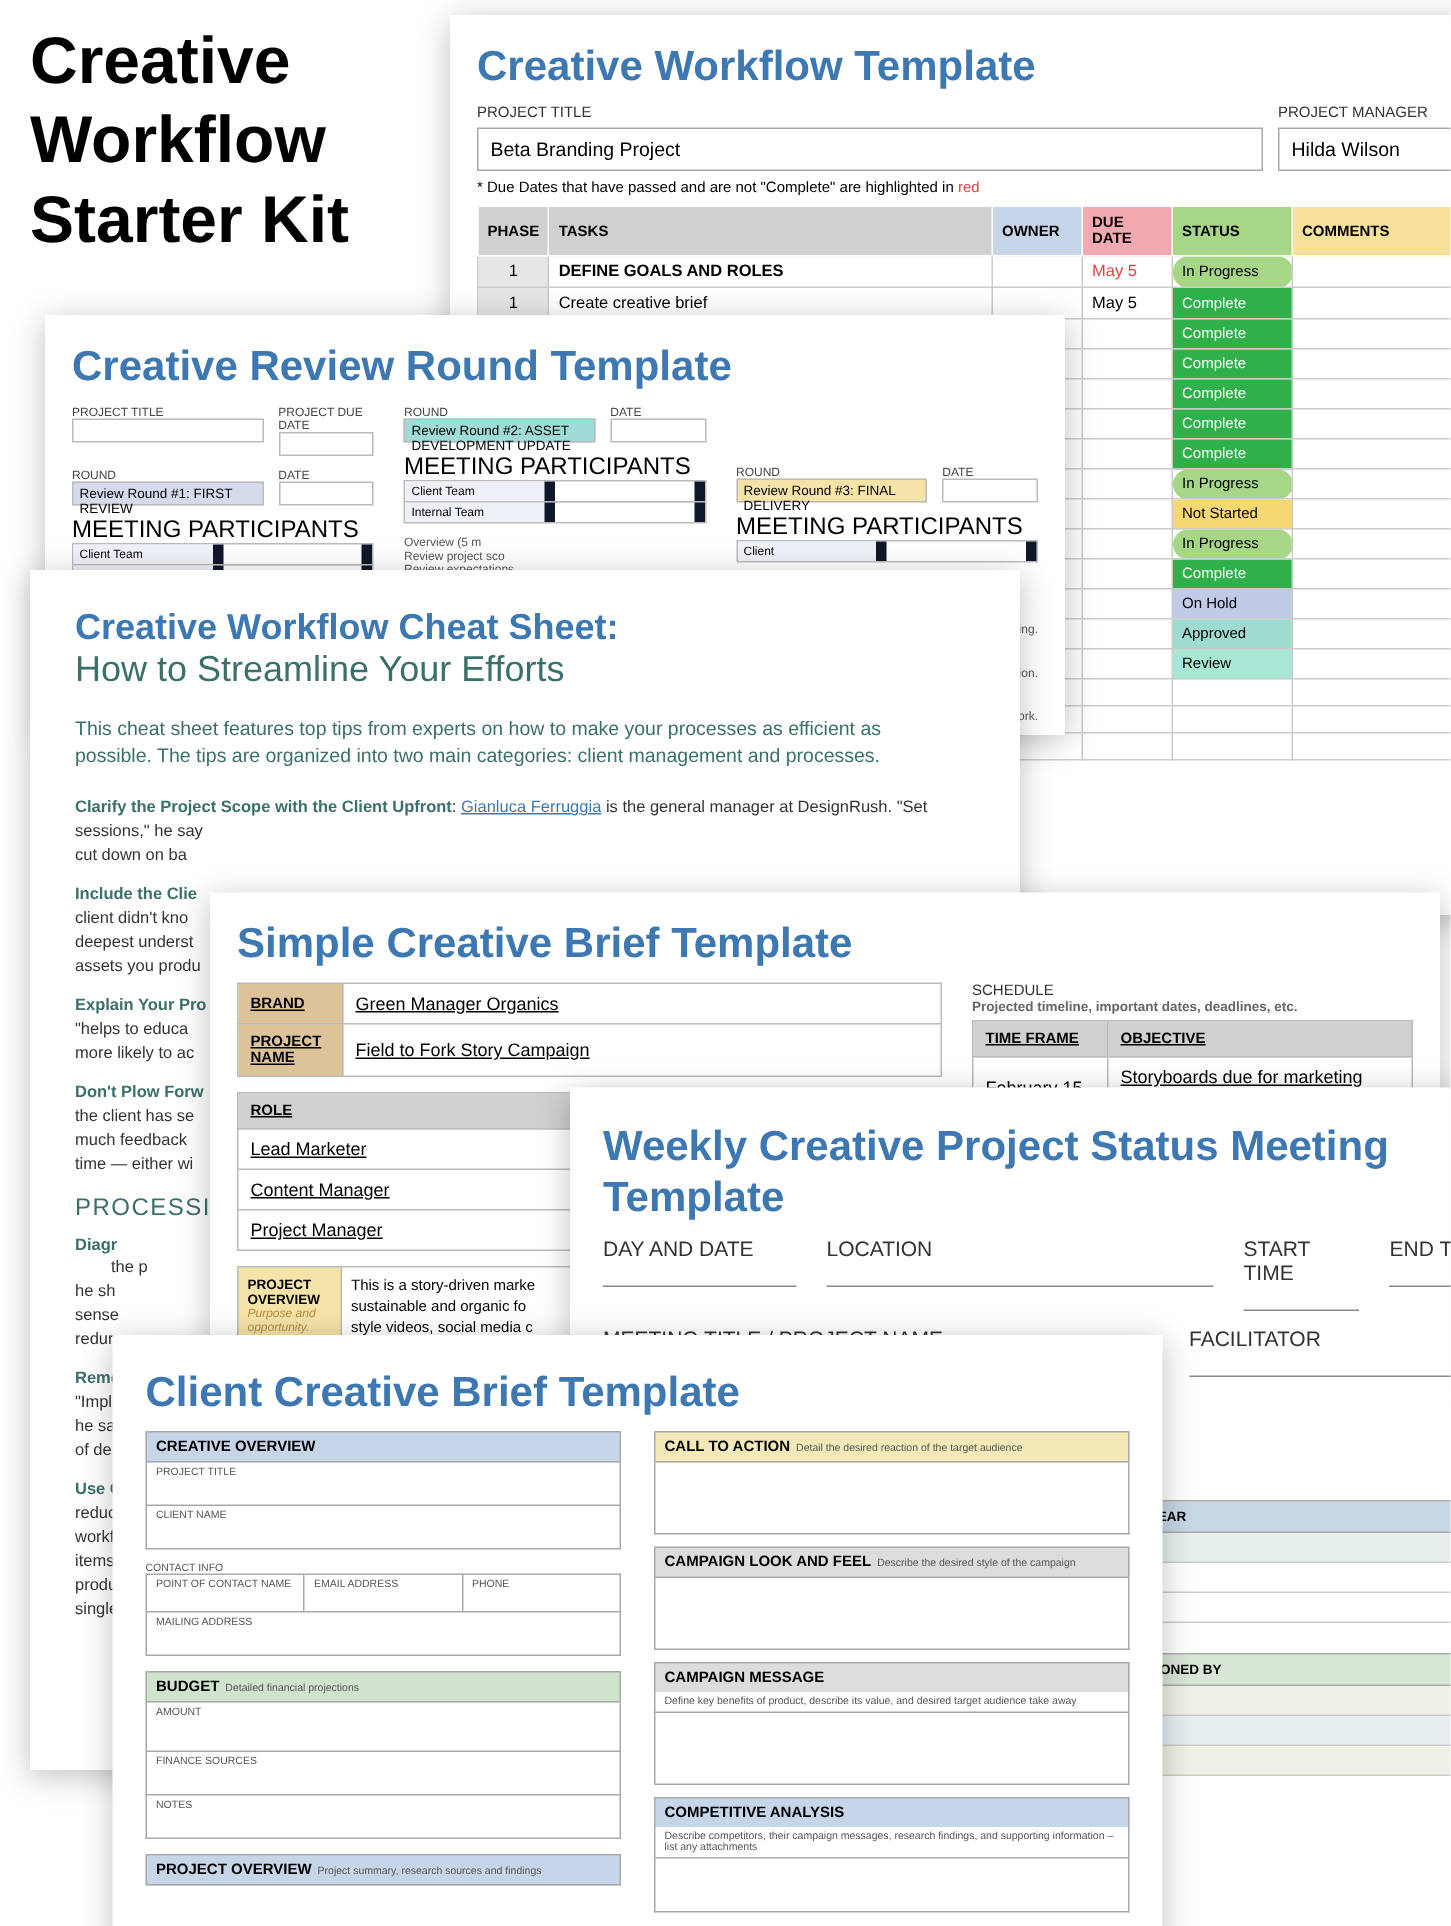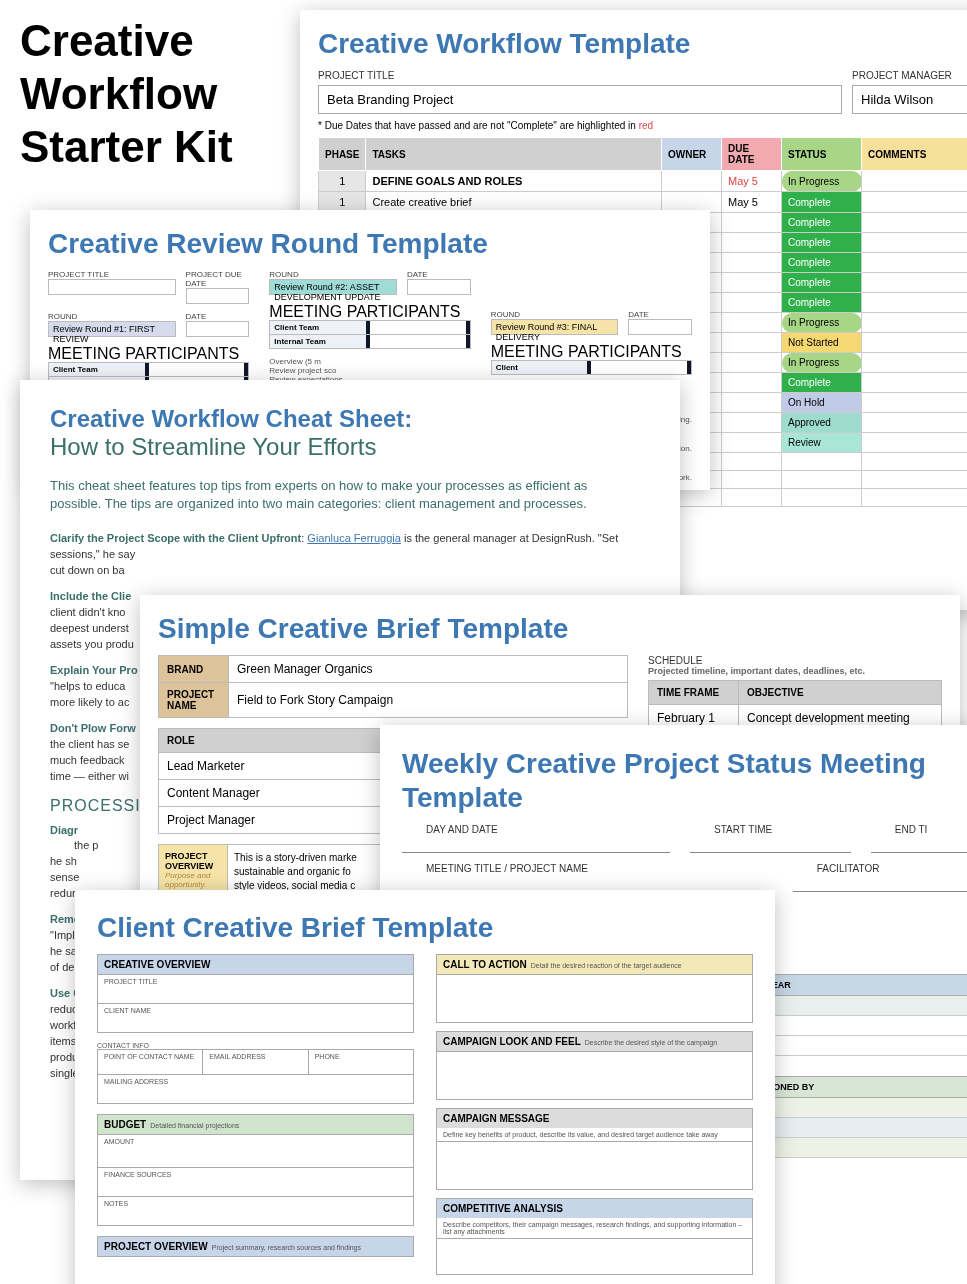--- a/index.html
+++ b/index.html
@@ -68,55 +68,55 @@
   #page-crr { top: 210px; left: 30px; width: 680px; height: 280px; }
   #page-crr .cols { display: flex; gap: 20px; }
   #page-crr .col { flex: 1; }
   #page-crr .fld { margin-bottom: 8px; }
   #page-crr .fld .lbl { font-size: 8px; color: #444; }
   #page-crr .box { border: 1px solid #bbb; height: 16px; font-size: 9px; padding: 2px 4px; }
   #page-crr .round1 { background: #d5dbed; }
   #page-crr .round2 { background: #9fdcd6; }
   #page-crr .round3 { background: #f5e3a8; }
   #page-crr .partrow { display:flex; border:1px solid #bbb; font-size:8px; margin-top:-1px; }
-  #page-crr .partrow .pcell { flex:1; padding:2px 4px; border-right:4px solid #0f172a;font-weight:bold; }
+  #page-crr .partrow .pcell { flex:1; padding:2px 4px; border-right:7px solid #0f172a; }
   #page-crr .partrow .pcell.lc { background:#eef2f8; }
 
   
   #page-cheat { top: 380px; left: 20px; width: 660px; height: 800px; padding: 25px 30px; }
   #page-cheat .cs-title { color: #3e78b3; font-size: 24px; font-weight: bold; }
   #page-cheat .cs-sub { color: #3b6f6a; font-size: 24px; margin-bottom: 16px; }
   #page-cheat .intro { color: #3b6f6a; font-size: 13px; line-height: 1.4; margin-bottom: 18px; max-width: 560px; }
   #page-cheat .sect { color: #3b6f6a; font-size: 16px; letter-spacing: 1px; margin: 12px 0 8px; }
   #page-cheat p.body { font-size: 11px; line-height: 1.45; color: #333; margin-bottom: 10px; }
   #page-cheat .lede { color: #3b6f6a; font-weight: bold; }
   #page-cheat a { color: #3e78b3; text-decoration: underline; }
 
   
   #page-scb { top: 595px; left: 140px; width: 820px; height: 330px; }
   #page-scb .toprow { display: flex; gap: 20px; }
   #page-scb .left { width: 470px; }
   #page-scb .right { flex: 1; }
-  #page-scb table { width: 100%; border-collapse: collapse; font-size: 12px; }
+  #page-scb table { width: 100%; border-collapse: collapse; font-size: 12px; text-decoration: underline; }
   #page-scb th, #page-scb td { border: 1px solid #bbb; padding: 6px 8px; text-align: left; }
   #page-scb th.lab { background: #dcc39a; font-size: 10px; width: 70px; }
   #page-scb th.colhdr { background: #d0d0d0; font-size: 10px; }
   #page-scb .schedlbl { font-size: 10px; color: #333; }
   #page-scb .schedsub { font-size: 9px; color: #666; margin-bottom: 4px; font-weight: bold; }
   #page-scb .ovw-row { display:flex; margin-top:10px; }
   #page-scb .ovw-lab { width:70px; background:#f5e3a8; border:1px solid #bbb; padding:6px; font-size:9px; }
   #page-scb .ovw-lab .t { font-weight:bold; }
   #page-scb .ovw-lab .s { color:#b38a3f; font-style:italic; font-size:8px; }
   #page-scb .ovw-txt { flex:1; border:1px solid #bbb; border-left:none; padding:6px; font-size:10px; line-height:1.4; }
 
   
   #page-wsm { top: 725px; left: 380px; width: 620px; height: 560px; padding: 22px; }
   #page-wsm .fld-row { display: flex; gap: 20px; margin-bottom: 10px; font-size: 10px; }
   #page-wsm .fld-row .f { flex: 1; }
-  #page-wsm .fld-row .lbl { font-size: 10px; color: #333; margin-left: 24px; }
+  #page-wsm .fld-row .lbl { font-size: 14px; color: #333; }
   #page-wsm .line { border-bottom: 1px solid #888; height: 18px; }
   #page-wsm table { width: 100%; border-collapse: collapse; font-size: 10px; margin-top: 12px; }
   #page-wsm th { background: #c8d7e6; border: 1px solid #aaa; padding: 5px 6px; text-align: left; font-size: 9px; }
   #page-wsm th.alt { background: #d8e6d6; }
   #page-wsm td { border: 1px solid #ccc; height: 20px; }
   #page-wsm td.tint1 { background: #e8f0ee; }
   #page-wsm td.tint2 { background: #eef2e6; }
   #page-wsm td.tint3 { background: #e6eef2; }
 
   
@@ -484,38 +484,38 @@
       <div class="schedsub">Projected timeline, important dates, deadlines, etc.</div>
       <table>
         <thead>
             <tr>
               <th class="colhdr" style="width:90px;">TIME FRAME</th>
               <th class="colhdr">OBJECTIVE</th>
             </tr>
           </thead>
         <tbody id="scb-sched">
             <tr>
-              <td>February 1</td>
-              <td>Concept development meeting</td>
-            </tr>
-            <tr>
               <td>February 15</td>
               <td>Storyboards due for marketing review</td>
             </tr>
           </tbody>
       </table>
     </div>
   </div>
 </div>
 
 <div id="page-wsm" class="page">
   <div class="tpl-title tpl-title-lg" style="line-height:1.2;">Weekly Creative Project Status Meeting Template</div>
   <div class="fld-row">
     <div class="f">
         <div class="lbl">DAY AND DATE</div>
+        <div class="line"></div>
+      </div>
+    <div class="f" style="flex:2;">
+        <div class="lbl">LOCATION</div>
         <div class="line"></div>
       </div>
     <div class="f" style="flex:0.6;">
         <div class="lbl">START TIME</div>
         <div class="line"></div>
       </div>
     <div class="f" style="flex:0.4;">
         <div class="lbl">END TI</div>
         <div class="line"></div>
       </div>

